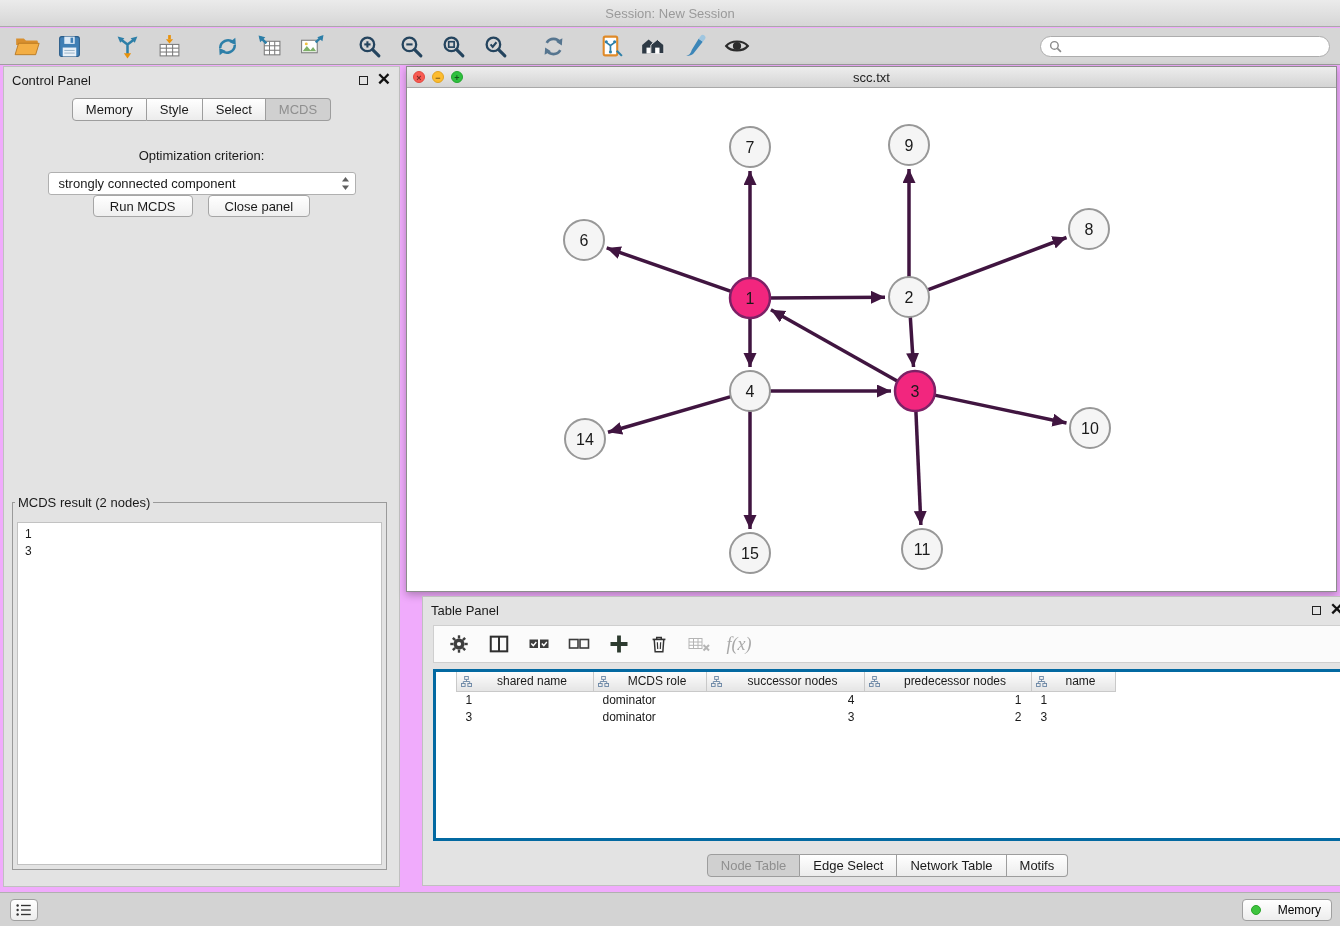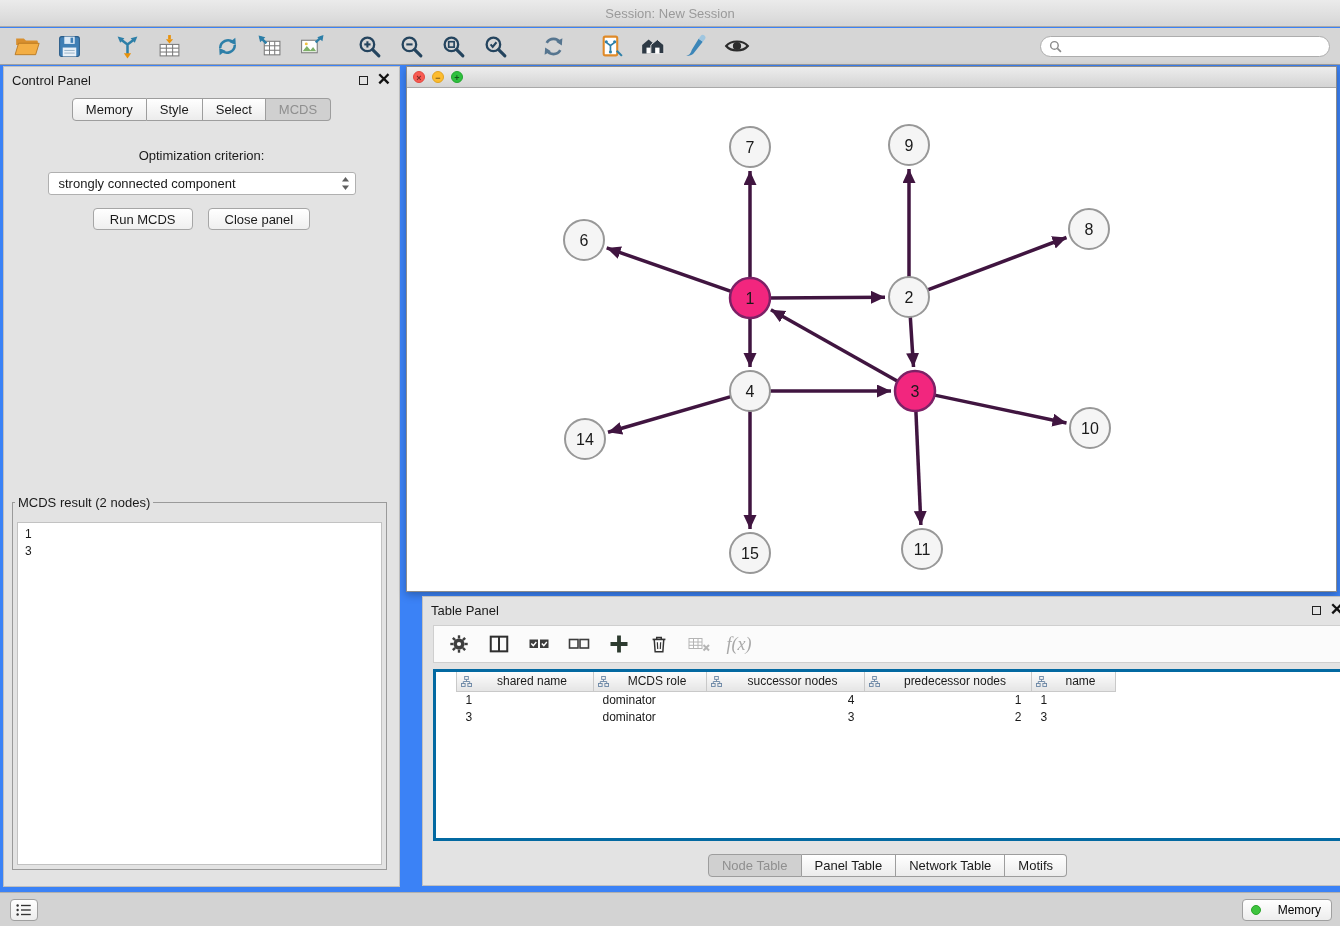--- a/index.html
+++ b/index.html
@@ -1,17 +1,17 @@
 <!DOCTYPE html>
 <html><head>
 <meta charset="utf-8">
 <style>
   * { margin:0; padding:0; box-sizing:border-box; }
   html,body { width:1340px; height:926px; }
-  .app { position:relative; width:1340px; height:926px; background:#3b82f6;
+  .app { position:relative; width:1340px; height:926px; background:#f0abfc;
          font-family:"Liberation Sans",sans-serif; overflow:hidden; color:#1a1a1a; }
 
   
   .titlebar { position:absolute; left:0; top:0; width:100%; height:27px;
     background:linear-gradient(#ebebeb,#d6d6d6); border-bottom:1px solid #aaa;
     text-align:center; line-height:27px; font-size:13px; color:#9a9a9a; }
 
   
   .toolbar { position:absolute; left:0; top:28px; width:100%; height:37px;
     background:#d6d6d6; border-bottom:1px solid #9f9f9f;
@@ -40,21 +40,21 @@
 
   
   .control-panel { position:absolute; left:3px; top:66px; width:397px; height:821px;
     background:#e3e3e3; border:1px solid #c0c0c0; }
   .cp-tabs { display:flex; justify-content:center; margin-top:5px; }
   .cp-opt-label { text-align:center; margin-top:27px; font-size:13px; }
   .cp-dropdown { margin:9px auto 0; width:308px; height:23px; background:#fff;
     border:1px solid #b0b0b0; border-radius:3px; display:flex; align-items:center;
     padding:0 5px 0 10px; font-size:13px; cursor:pointer; }
   .cp-dropdown .val { flex:1; }
-  .cp-buttons { display:flex; justify-content:center; gap:15px; margin-top:13px; }
+  .cp-buttons { display:flex; justify-content:center; gap:15px; }
   .cp-btn { height:22px; padding:0 16px; font-size:13px; color:#1a1a1a;
     background:linear-gradient(#ffffff,#efefef); border:1px solid #a6a6a6;
     border-radius:4px; cursor:pointer; font-family:"Liberation Sans",sans-serif; }
   .result-box { position:absolute; left:8px; right:12px; top:428px; bottom:16px;
     border:1px solid #9a9a9a; background:#e3e3e3; }
   .result-box legend { font-size:13px; padding:0 3px; margin-left:2px; }
   .result-list { position:absolute; left:4px; right:4px; top:12px; bottom:4px;
     background:#fff; border:1px solid #c2c2c2; font-size:12px; padding:3px 7px;
     white-space:pre-line; line-height:17px; }
 
@@ -280,20 +280,21 @@
     </div>
     <fieldset class="result-box">
       <legend>MCDS result (2 nodes)</legend>
       <div class="result-list">1
 3</div>
     </fieldset>
   </div>
 
   <div class="network-window">
     <div class="nw-titlebar">
+      <span class="nw-title">scc.txt</span>
       <span class="tl red">×</span>
       <span class="tl yellow">−</span>
       <span class="tl green">+</span>
     </div>
     <svg class="graph" viewBox="0 0 929 503">
       <defs>
         <marker id="arrowhead" markerUnits="userSpaceOnUse" markerWidth="16" markerHeight="14" refX="14" refY="6.5" orient="auto">
           <path d="M0,0 L14,6.5 L0,13 Z" fill="#401540"></path>
         </marker>
       </defs>
@@ -464,21 +465,21 @@
               <td style="text-align: left;">dominator</td>
               <td style="text-align: right;">3</td>
               <td style="text-align: right;">2</td>
               <td style="text-align: left;">3</td>
             </tr>
           </tbody>
       </table>
     </div>
     <div class="tp-tabs">
         <button class="seg-tab active">Node Table</button>
-        <button class="seg-tab">Panel Table</button>
+        <button class="seg-tab">Edge Select</button>
         <button class="seg-tab">Network Table</button>
         <button class="seg-tab">Motifs</button>
       </div>
   </div>
 
   <div class="status-bar">
     <button class="sb-left-btn">
       <svg width="18" height="16" viewBox="0 0 24 20">
           <circle cx="3.5" cy="4" r="1.6" fill="#333"></circle>
           <line x1="8" y1="4" x2="21" y2="4" stroke="#333" stroke-width="1.8"></line>

